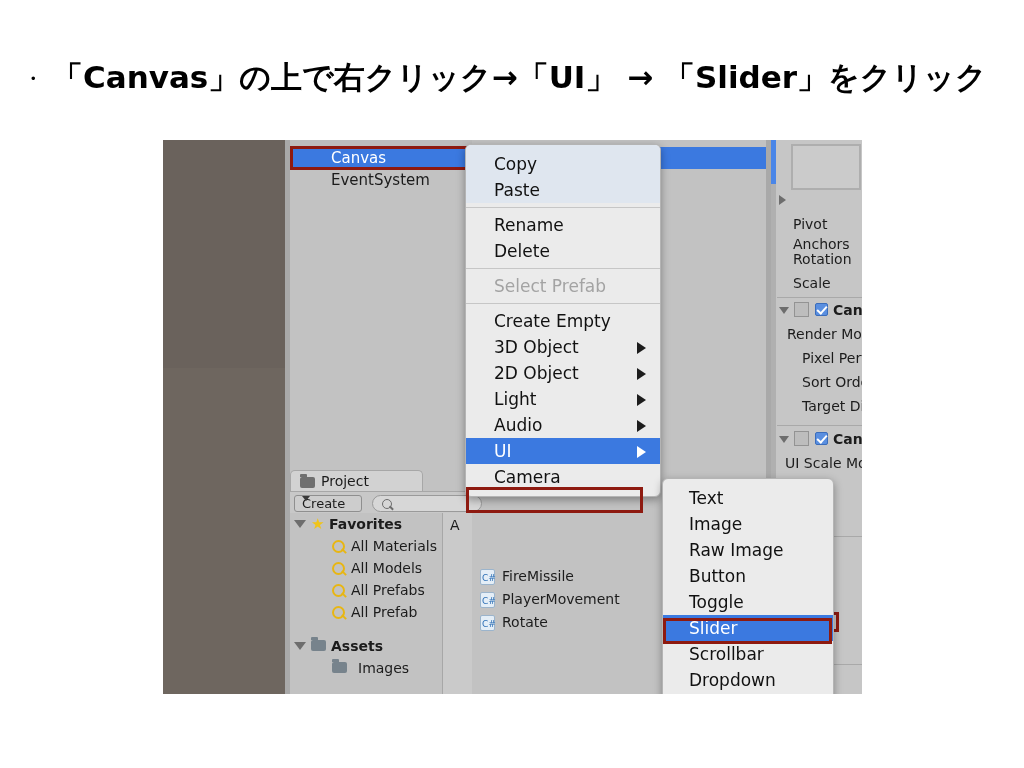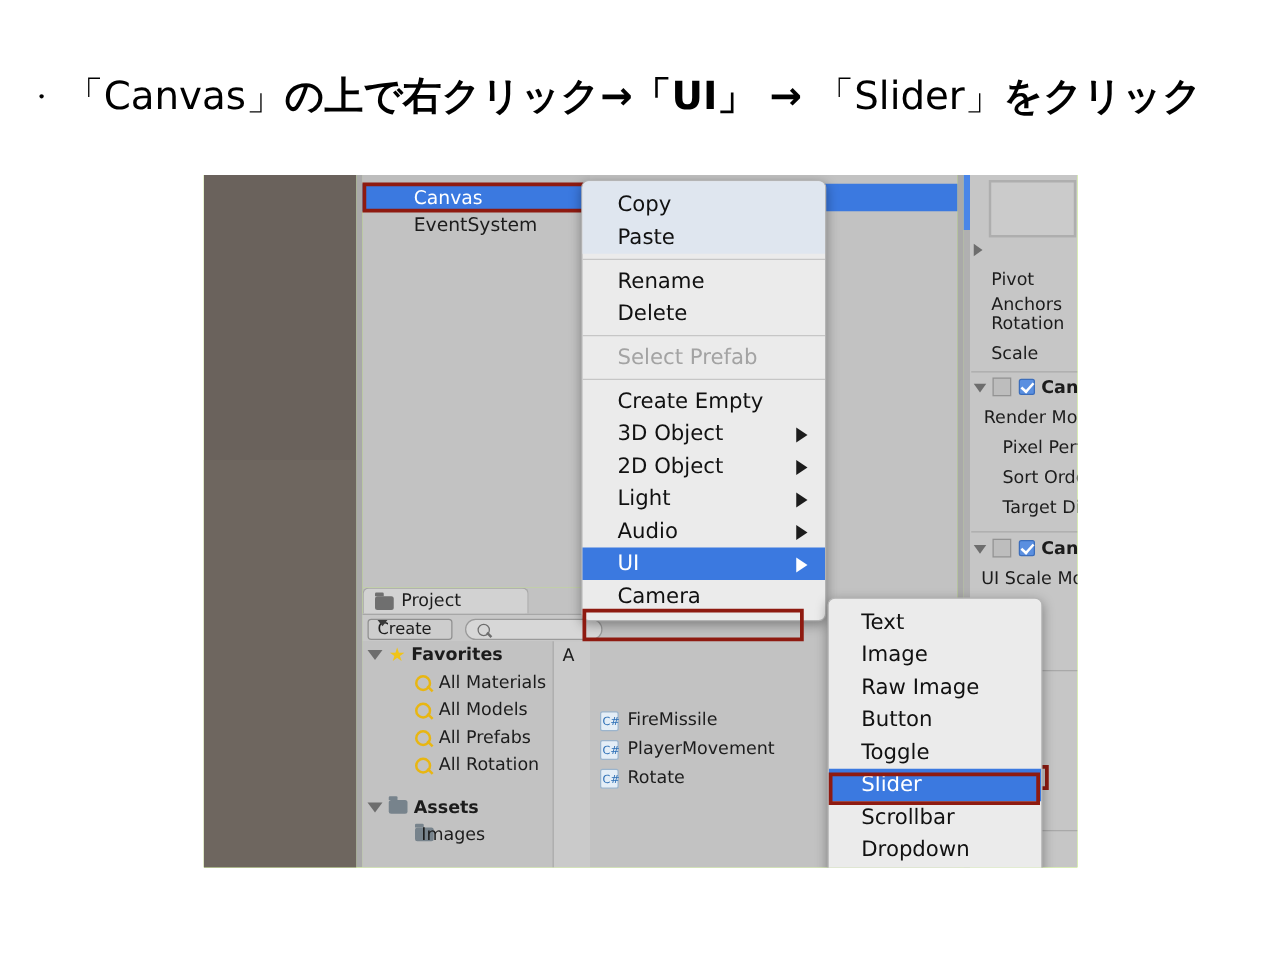--- a/index.html
+++ b/index.html
@@ -8,21 +8,21 @@
     font-family:"Liberation Sans","DejaVu Sans",sans-serif;
     overflow:hidden;position:relative;
   }
   
   #slide-heading{
     position:absolute;left:22px;top:52px;width:980px;height:50px;
     font-size:31px;line-height:50px;color:#000;white-space:nowrap;
     font-family:"DejaVu Sans","Liberation Sans",sans-serif;
   }
   #slide-heading .bullet{font-size:22px;vertical-align:2px;margin-right:8px;}
-  #slide-heading .bold{font-weight:normal;}
+  #slide-heading .bold{font-weight:bold;}
   #slide-heading .reg{font-weight:bold;}
 
   
   #screenshot{
     position:absolute;left:163px;top:140px;width:699px;height:554px;
     overflow:hidden;background:#bef264;
   }
 
   
   .scene-view{position:absolute;left:0;top:0;width:122px;height:554px;background:#6a625c;}
@@ -196,31 +196,31 @@
       <div class="tree-row" style="left:4px;top:44px;">
         <span class="mag" style="left:38px;top:5px;"></span>
         <span style="position:absolute;left:57px;top:0;">All Models</span>
       </div>
       <div class="tree-row" style="left:4px;top:66px;">
         <span class="mag" style="left:38px;top:5px;"></span>
         <span style="position:absolute;left:57px;top:0;">All Prefabs</span>
       </div>
       <div class="tree-row" style="left:4px;top:88px;">
         <span class="mag" style="left:38px;top:5px;"></span>
-        <span style="position:absolute;left:57px;top:0;">All Rotation</span>
+        <span style="position:absolute;left:57px;top:0;">All Prefab</span>
       </div>
 
       <div class="tree-row" style="left:4px;top:122px;font-weight:bold;">
         <span class="tri" style="left:0px;top:7px;"></span>
         <span class="folder" style="left:17px;top:5px;"></span>
         <span style="position:absolute;left:37px;top:0;">Assets</span>
       </div>
       <div class="tree-row" style="left:4px;top:144px;">
         <span class="folder" style="left:38px;top:5px;"></span>
-        <span style="position:absolute;left:43px;top:0;">Images</span>
+        <span style="position:absolute;left:64px;top:0;">Images</span>
       </div>
     </div>
 
     <div class="proj-right">
       <span class="letter">A</span>
     </div>
   </div>
 
   <div class="filelist">
     <div class="file-row" style="top:8px;">

